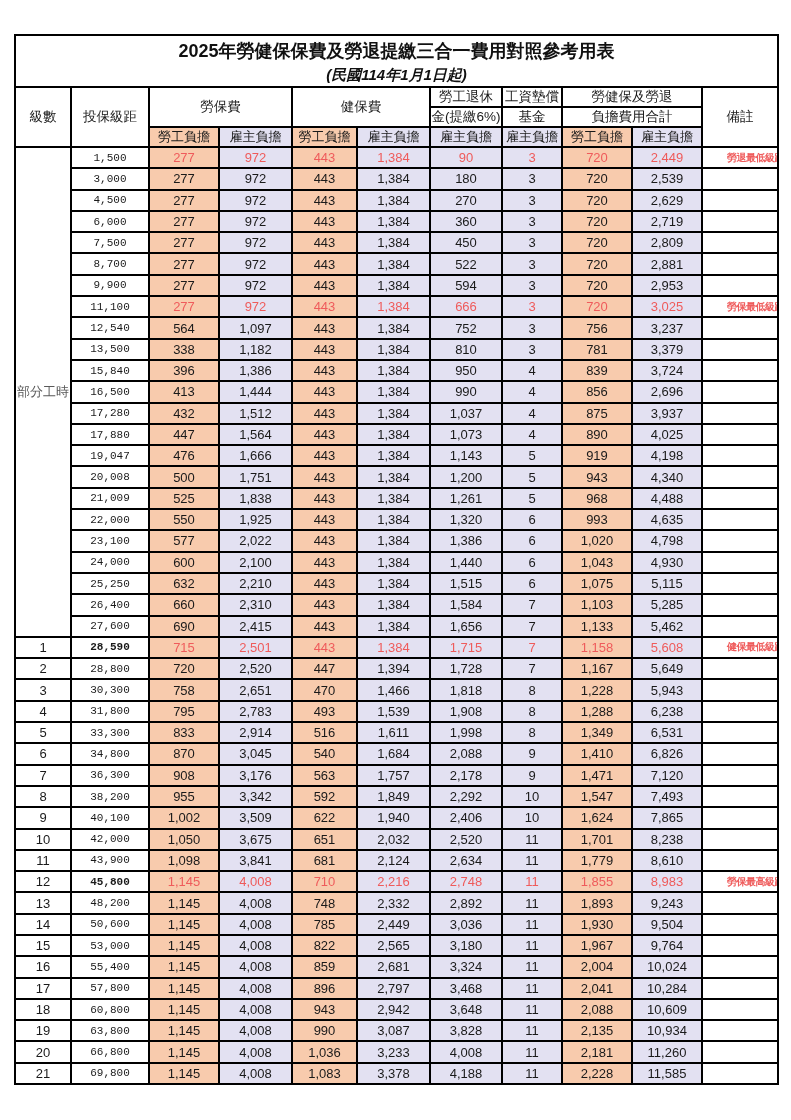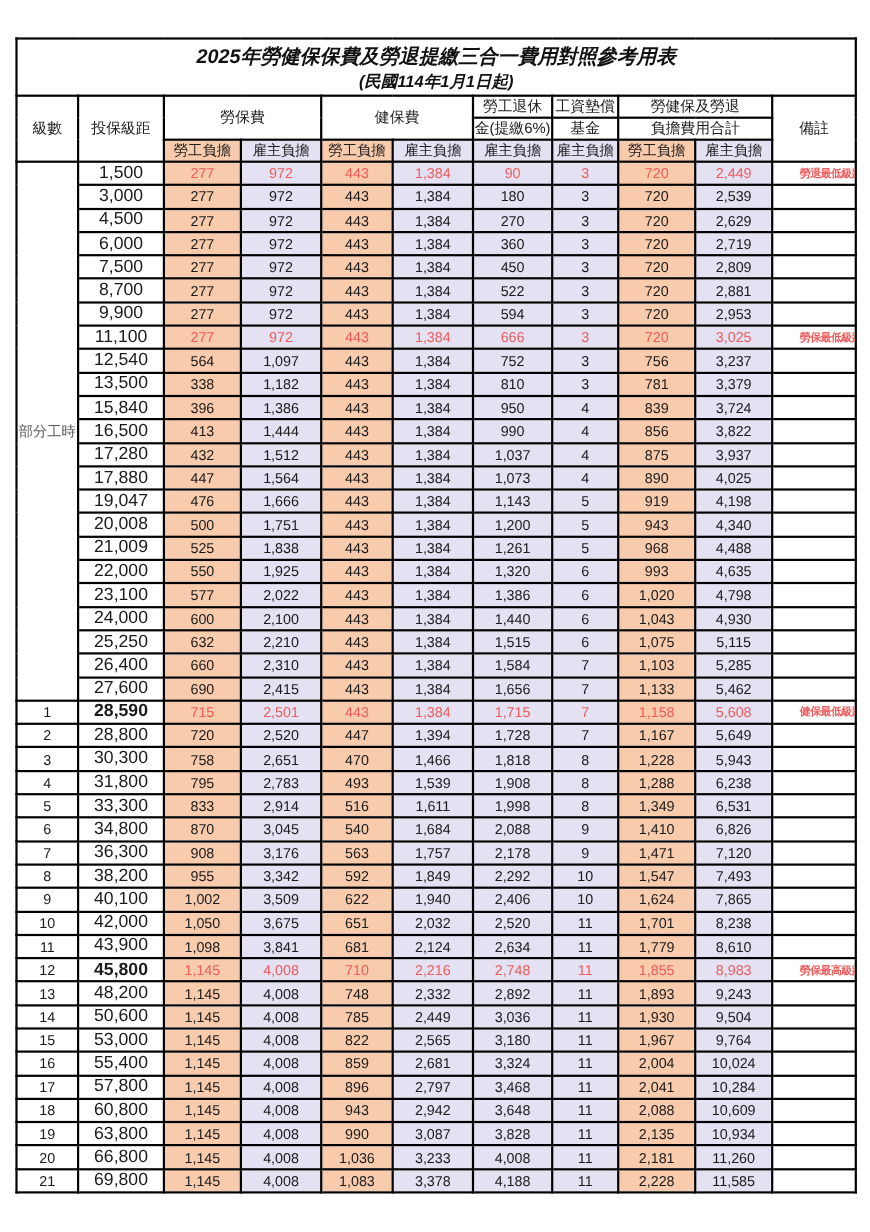--- a/index.html
+++ b/index.html
@@ -12,28 +12,28 @@
     position:absolute; left:14px; top:34px; width:763px;
     border-collapse:collapse; table-layout:fixed;
   }
   td, th {
     border:2px solid #000;
     text-align:center; vertical-align:middle;
     padding:0; overflow:hidden; white-space:nowrap;
     font-weight:normal; color:#1a1a1a;
   }
   .title-cell { height:50px; }
-  .title-main { font-size:18px; font-weight:bold; line-height:26px; color:#111;font-style:italic; }
+  .title-main { font-size:18px; font-weight:bold; line-height:26px; color:#111; }
   .title-sub  { font-size:15px; font-weight:bold; line-height:21px; color:#111;font-style:italic; }
   tr.h1 th, tr.h2 th { height:15px; font-size:13.5px; }
   tr.h3 th { height:17px; font-size:13px; }
   .emp { background:#F8CBAD; }
   .er  { background:#E3E1F2; }
   tbody td { height:19.3px; font-size:13px; }
-  .bracket-cell { font-size:16px; }
+  .bracket-cell { font-size:11px;font-family:Liberation Mono, monospace; }
   .bracket-cell.bold { font-weight:bold; }
   .level-cell { font-size:13px; }
   .part-time-cell { color:#595959; font-size:13px; background:#fff; }
   .red { color:#EF5B5B; }
   .remark-cell { font-size:10px; font-weight:bold; letter-spacing:-0.5px;padding-left:24px; }
 </style>
 </head>
 <body>
 
 <table>
@@ -219,21 +219,21 @@
       </tr>
       <tr>
         <td class="bracket-cell">16,500</td>
         <td class="val emp">413</td>
         <td class="val er">1,444</td>
         <td class="val emp">443</td>
         <td class="val er">1,384</td>
         <td class="val er">990</td>
         <td class="val er">4</td>
         <td class="val emp">856</td>
-        <td class="val er">3,822</td>
+        <td class="val er">2,696</td>
         <td class="remark-cell"></td>
       </tr>
       <tr>
         <td class="bracket-cell">17,280</td>
         <td class="val emp">432</td>
         <td class="val er">1,512</td>
         <td class="val emp">443</td>
         <td class="val er">1,384</td>
         <td class="val er">1,037</td>
         <td class="val er">4</td>

